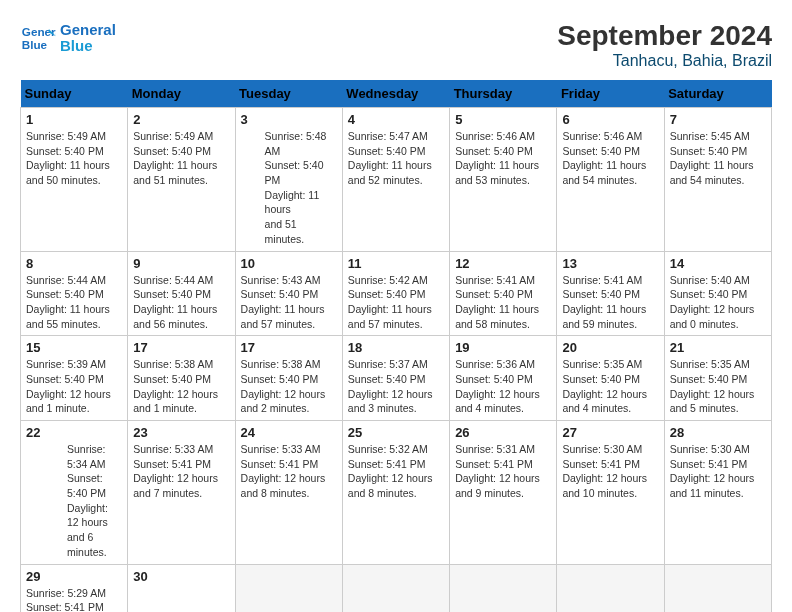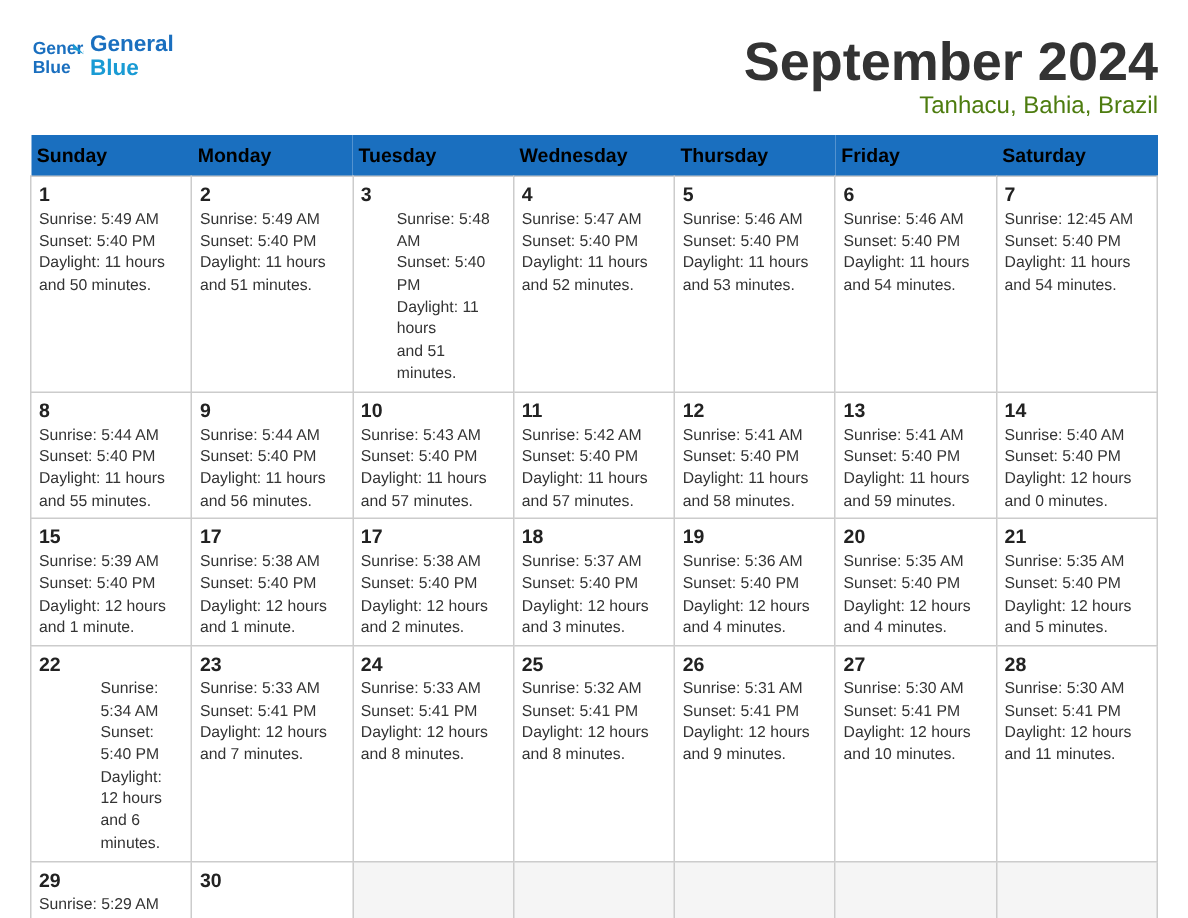--- a/index.html
+++ b/index.html
@@ -22,27 +22,27 @@
     }
     .logo-icon {
       width: 36px;
       height: 36px;
       margin-right: 4px;
     }
     .title-block {
       text-align: right;
     }
     .month-title {
-      font-size: 36px;
+      font-size: 28px;
       font-weight: bold;
       color: #333;
     }
     .location-title {
       font-size: 16px;
-      color: #4d7c0f;
+      color: #0c4a6e;
     }
     table {
       width: 100%;
       border-collapse: collapse;
       font-size: 11px;
     }
     thead tr th {
       background-color: #1a6fbf;
       color: #000000;
       padding: 6px 4px;
@@ -146,21 +146,21 @@
         </td>
         <td>
           <span class="day-num">6</span>
           <div class="day-info" style="white-space: pre-line;">Sunrise: 5:46 AM
 Sunset: 5:40 PM
 Daylight: 11 hours
 and 54 minutes.</div>
         </td>
         <td>
           <span class="day-num">7</span>
-          <div class="day-info" style="white-space: pre-line;">Sunrise: 12:45 AM
+          <div class="day-info" style="white-space: pre-line;">Sunrise: 5:45 AM
 Sunset: 5:40 PM
 Daylight: 11 hours
 and 54 minutes.</div>
         </td>
       </tr>
       <tr>
         <td>
           <span class="day-num">8</span>
           <div class="day-info" style="white-space: pre-line;">Sunrise: 5:44 AM
 Sunset: 5:40 PM

